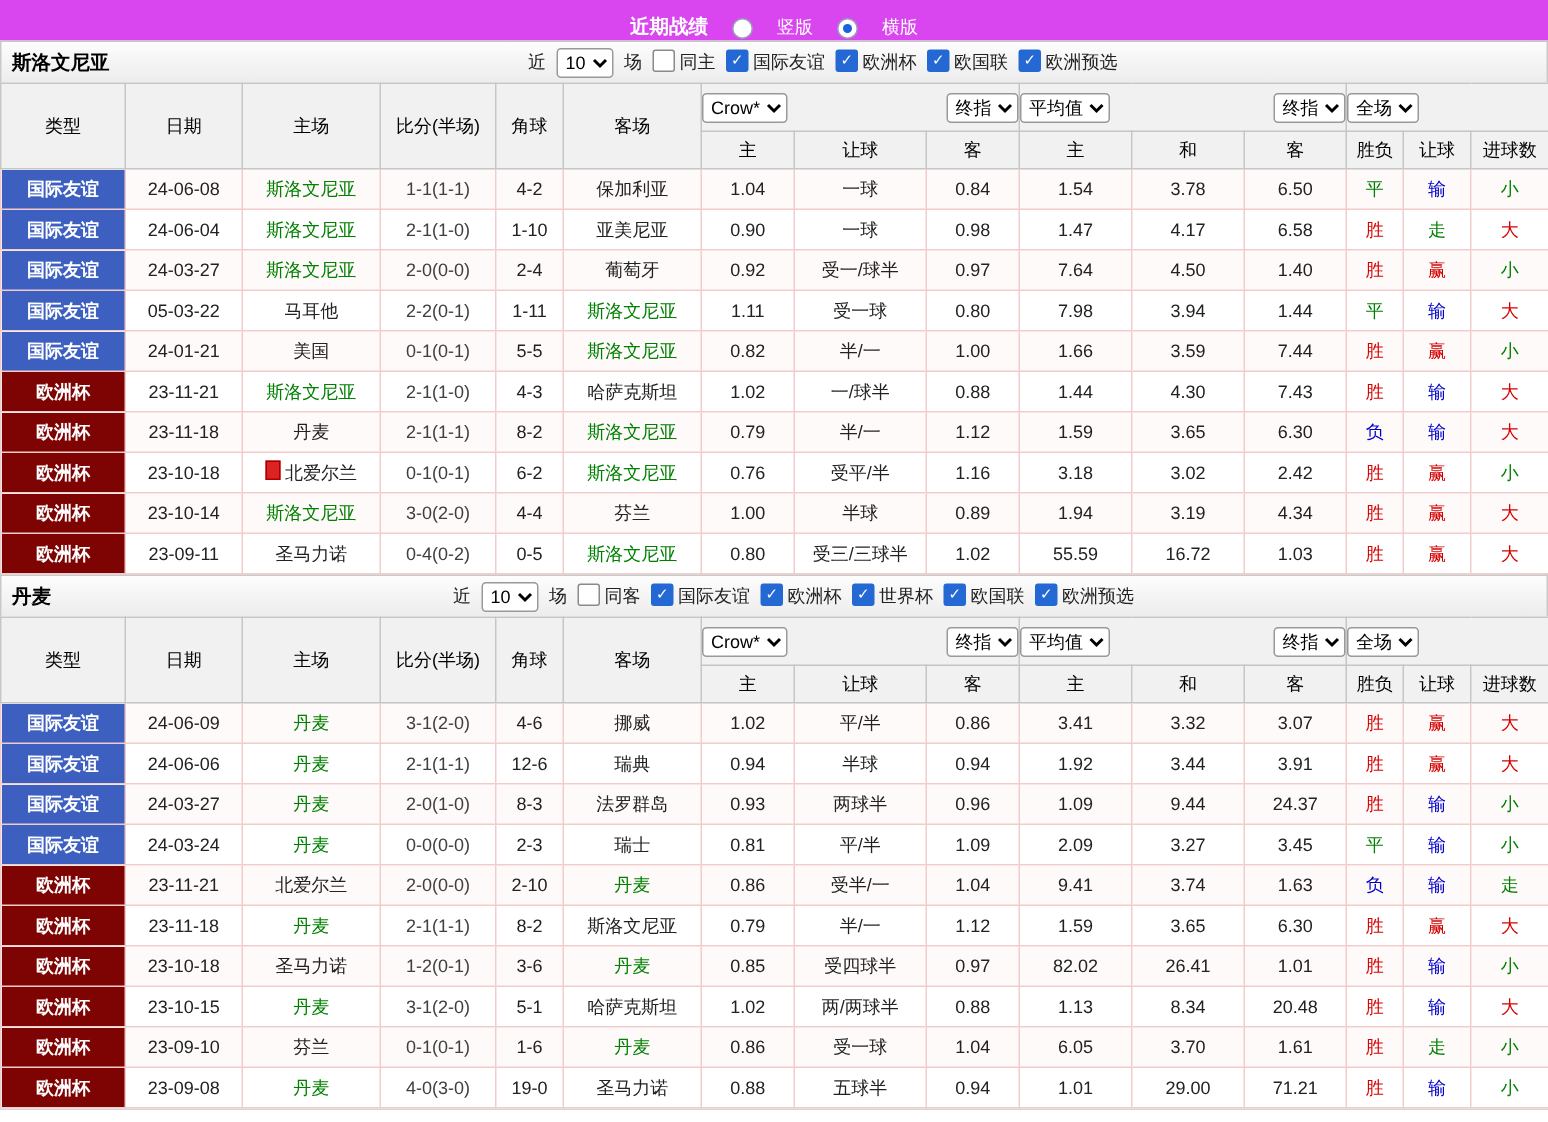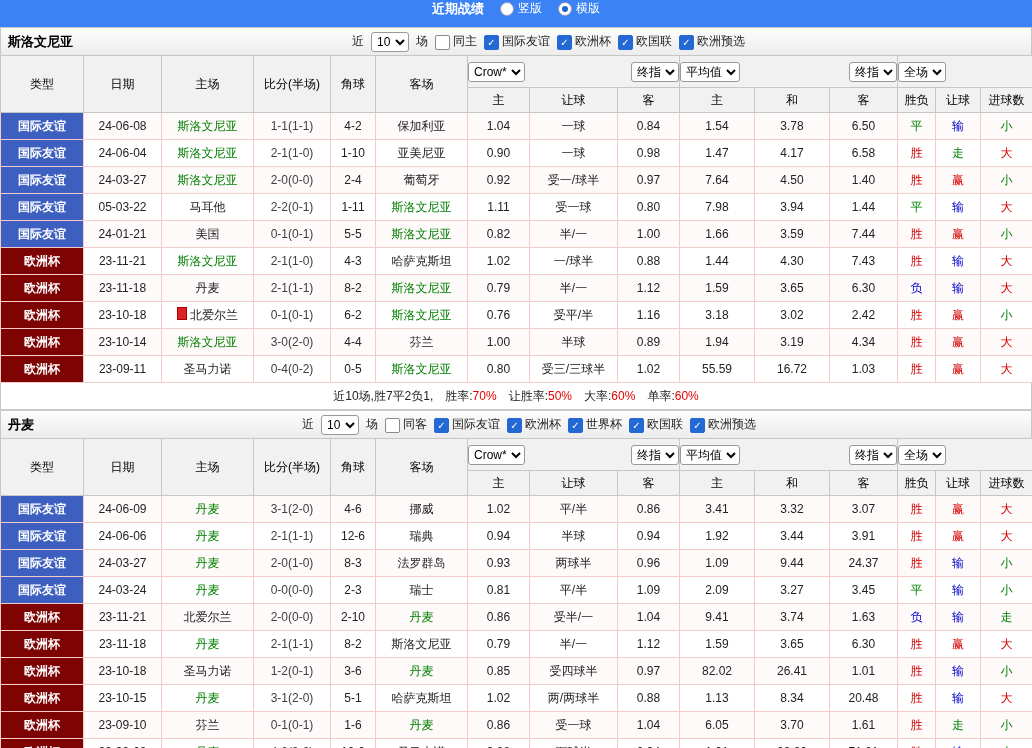--- a/index.html
+++ b/index.html
@@ -1,30 +1,30 @@
 <!DOCTYPE html>
 <html><head>
 <meta charset="utf-8">
 <style>
   html,body{margin:0;padding:0}
   body{width:1032px;background:#fff;color:#222;font-family:"Liberation Sans","DejaVu Sans",sans-serif;font-size:12px}
   .page{width:1032px;border-bottom:1px solid #d5d5d5}
 
   
-  .top-bar{height:27px;background:#3b82f6;display:flex;align-items:flex-start;justify-content:center;gap:16px;color:#fff}
+  .top-bar{height:27px;background:#d946ef;display:flex;align-items:flex-end;justify-content:center;gap:16px;color:#fff}
   .top-title{font-weight:bold;font-size:13px}
-  .radio-opt{display:inline-flex;align-items:center;gap:4px;cursor:pointer}
+  .radio-opt{display:inline-flex;align-items:center;gap:16px;cursor:pointer}
   .radio{width:12px;height:12px;border-radius:50%;background:#fff;border:1px solid #9a9ac0;display:inline-block;position:relative}
   .radio.selected::after{content:"";position:absolute;left:3px;top:3px;width:6px;height:6px;border-radius:50%;background:#1a62d6}
 
   
   .section-header{height:27px;border:1px solid #c8c8c8;border-bottom:0;background:linear-gradient(#fdfdfd,#ececec);display:flex;align-items:center;padding:0 7px}
   .team-name{font-weight:bold;font-size:13px;color:#000}
   .filters{display:flex;align-items:center;gap:7px;margin:0 auto}
-  .cb{display:inline-flex;align-items:flex-end;gap:3px;cursor:pointer}
+  .cb{display:inline-flex;align-items:flex-start;gap:3px;cursor:pointer}
   .box{width:13px;height:13px;border:1px solid #8a8a8a;background:#fff;display:inline-flex;align-items:center;justify-content:center;border-radius:2px}
   .box.checked{background:#2468d4;border-color:#2468d4;color:#fff;font-size:10px;font-weight:bold}
   .box.checked::after{content:"\2713"}
   .league-list{display:inline-flex;align-items:center;gap:7px}
   select{height:20px;font-size:12px;font-family:inherit;border:1px solid #999;background:#fff;border-radius:3px;padding:0 1px}
 
   
   table{width:1032px;border-collapse:collapse;table-layout:fixed;border:1px solid #c6c6c6}
   th{background:#f1f1f1;border:1px solid #c6c6c6;font-weight:normal;text-align:center;padding:2px 0;color:#000}
   thead tr:first-child th{height:27px}
@@ -318,27 +318,20 @@
             <td>55.59</td>
             <td>16.72</td>
             <td>1.03</td>
             <td class="res red">胜</td>
             <td class="res red">赢</td>
             <td class="res red">大</td>
           </tr>
         </tbody>
     </table>
 
-    <div class="summary">
-      <span>近10场,胜7平2负1,</span>
-      <span class="stat"><span>胜率:</span><span class="pct">70%</span></span>
-      <span class="stat"><span>让胜率:</span><span class="pct">50%</span></span>
-      <span class="stat"><span>大率:</span><span class="pct">60%</span></span>
-      <span class="stat"><span>单率:</span><span class="pct">60%</span></span>
-    </div>
   </div>
 
   <div class="section">
     <div class="section-header">
       <span class="team-name">丹麦</span>
       <div class="filters">
         <span>近</span>
         <select><option>10</option></select>
         <span>场</span>
         <label class="cb">

